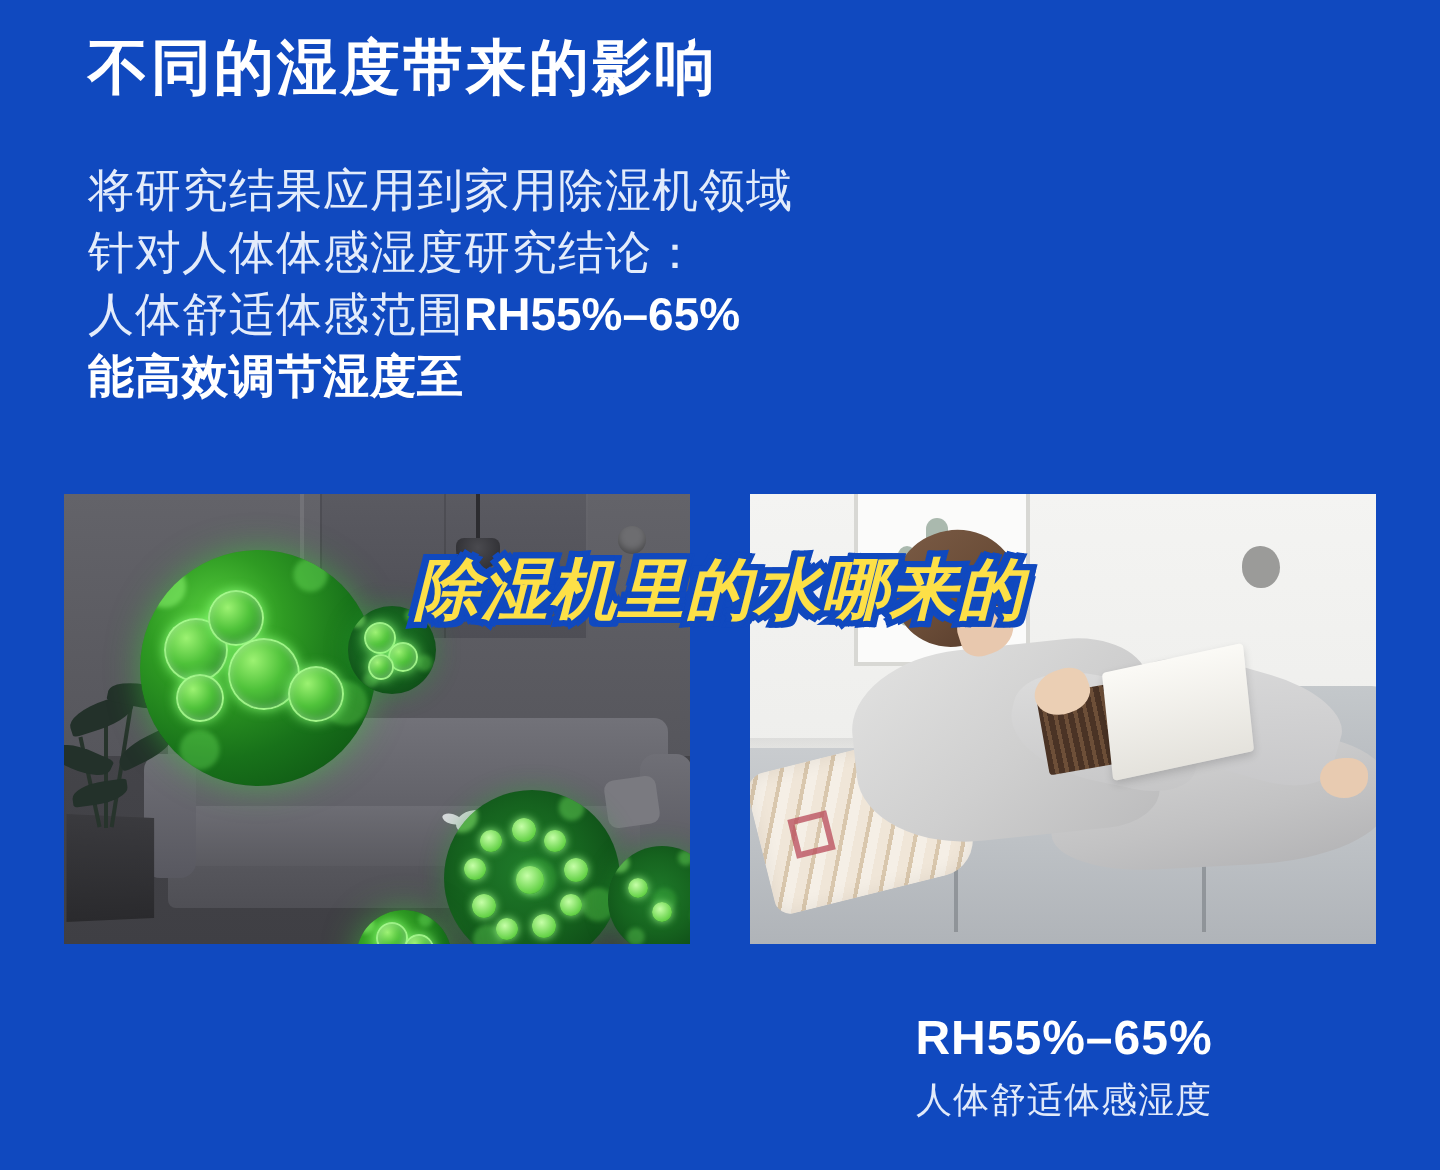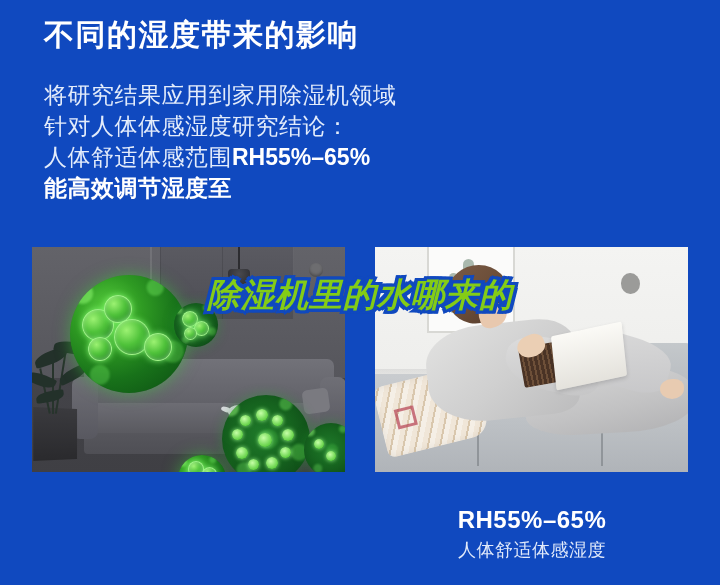--- a/index.html
+++ b/index.html
@@ -365,21 +365,21 @@
   
   .overlay-title {
     position: absolute;
     left: 0; right: 0;
     top: 273px;
     text-align: center;
     font-size: 33px;
     font-weight: bold;
     font-style: italic;
     letter-spacing: 1px;
-    color: #84cc16;
+    color: #fde047;
     white-space: nowrap;
     -webkit-text-stroke: 6px #1049BF;
     paint-order: stroke fill;
     text-shadow:
        3px 0 0 #1049BF, -3px 0 0 #1049BF,
        0 3px 0 #1049BF, 0 -3px 0 #1049BF,
        3px 3px 0 #1049BF, -3px -3px 0 #1049BF,
        3px -3px 0 #1049BF, -3px 3px 0 #1049BF;
   }
 

